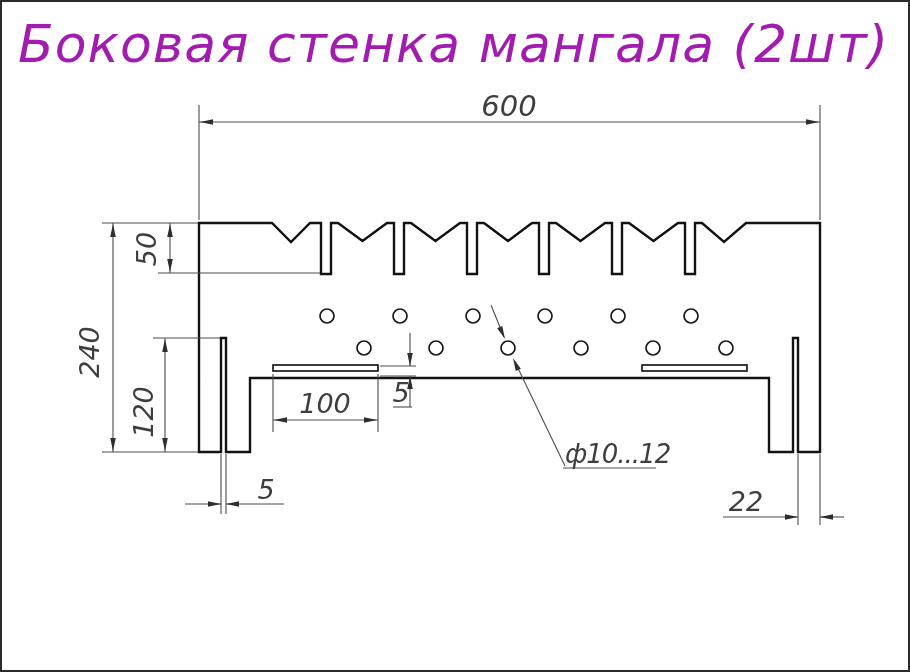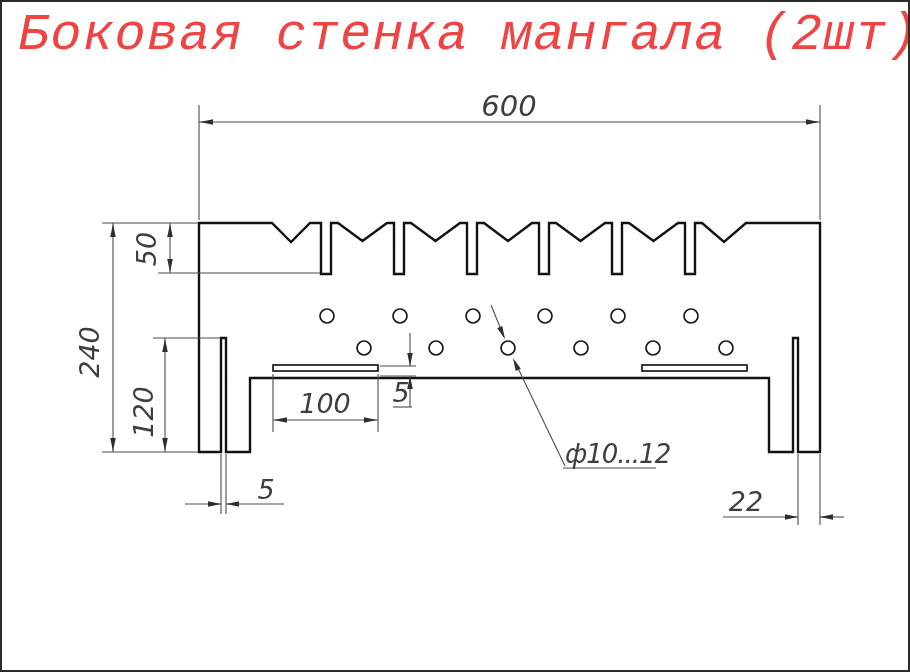--- a/index.html
+++ b/index.html
@@ -2,23 +2,23 @@
 <html><head>
 <meta charset="utf-8">
 <style>
   html,body{margin:0;padding:0;background:#ffffff;}
   .sheet{
     position:relative;width:910px;height:672px;box-sizing:border-box;
     background:#ffffff;border:2px solid #2b2b2b;overflow:hidden;
     font-family:"DejaVu Sans",sans-serif;
   }
   .title{
-    position:absolute;left:16px;top:4px;width:888px;
-    font-size:52px;font-weight:300;font-style:italic;color:#ef4444;
-    letter-spacing:1px;white-space:nowrap;font-family:Liberation Mono, monospace;
+    position:absolute;left:16px;top:12px;width:888px;
+    font-size:52px;font-weight:300;font-style:italic;color:#a21caf;
+    letter-spacing:1px;white-space:nowrap;
   }
   svg{position:absolute;left:0;top:0;}
   .thick{stroke:#121212;stroke-width:2.4;fill:none;stroke-linejoin:miter;}
   .med{stroke:#1a1a1a;stroke-width:1.7;fill:none;}
   .thin{stroke:#4c4c4c;stroke-width:1.1;fill:none;}
   .ah{fill:#2e2e2e;stroke:none;}
   text.dim{
     font-family:"DejaVu Sans",sans-serif;font-style:italic;font-weight:300;
     font-size:27px;fill:#3e3e3e;
   }

